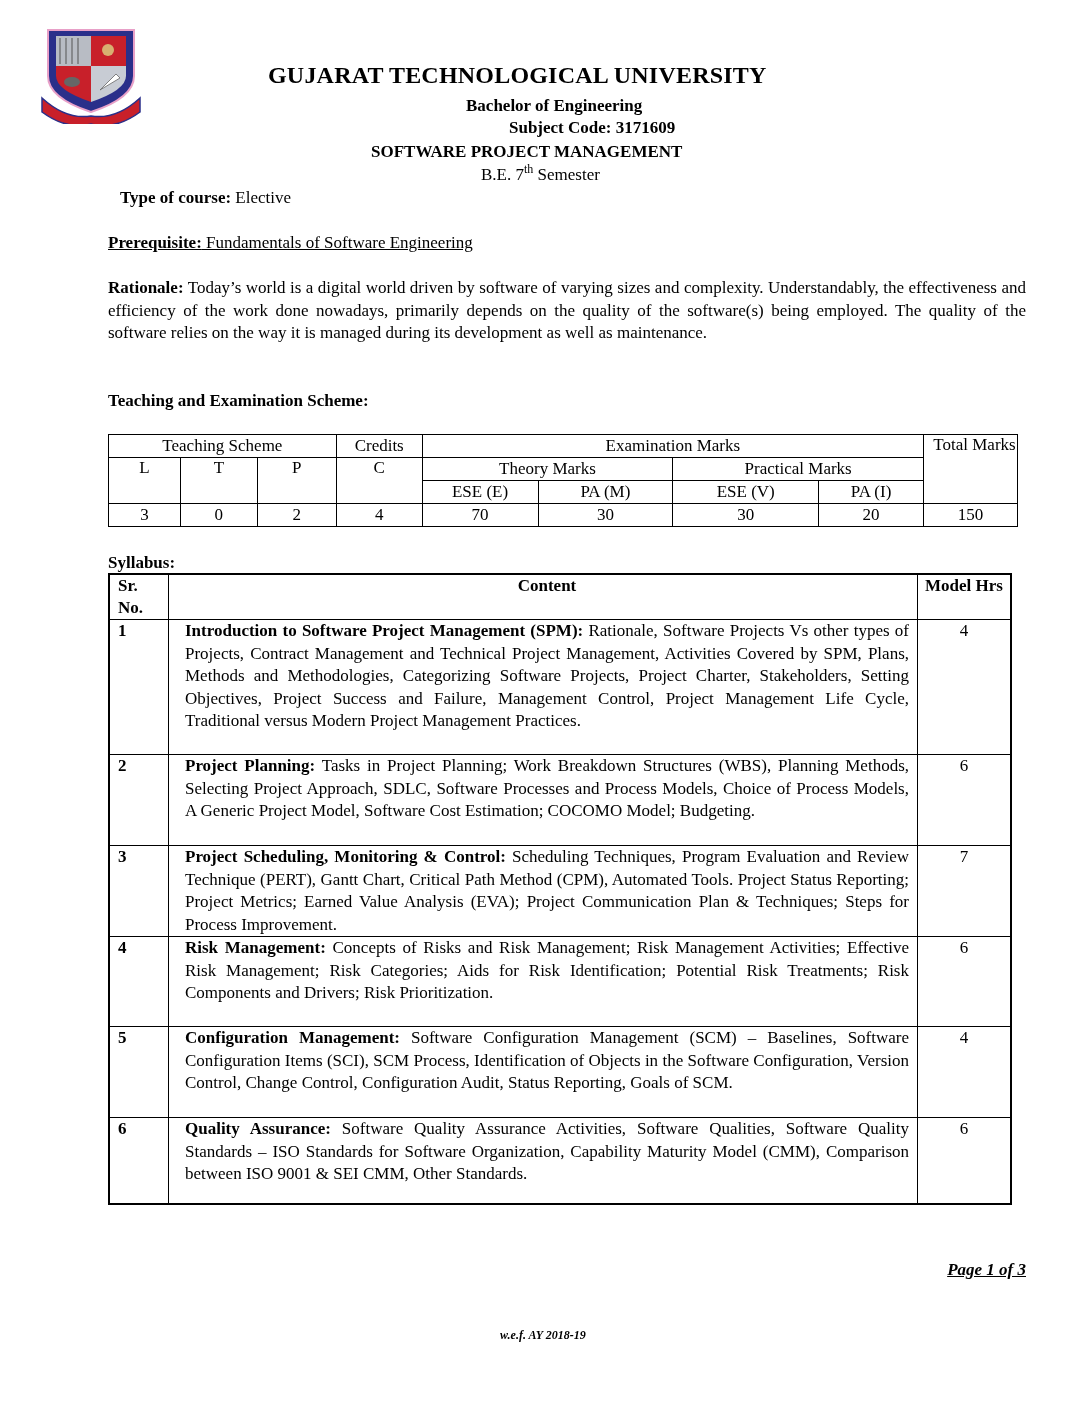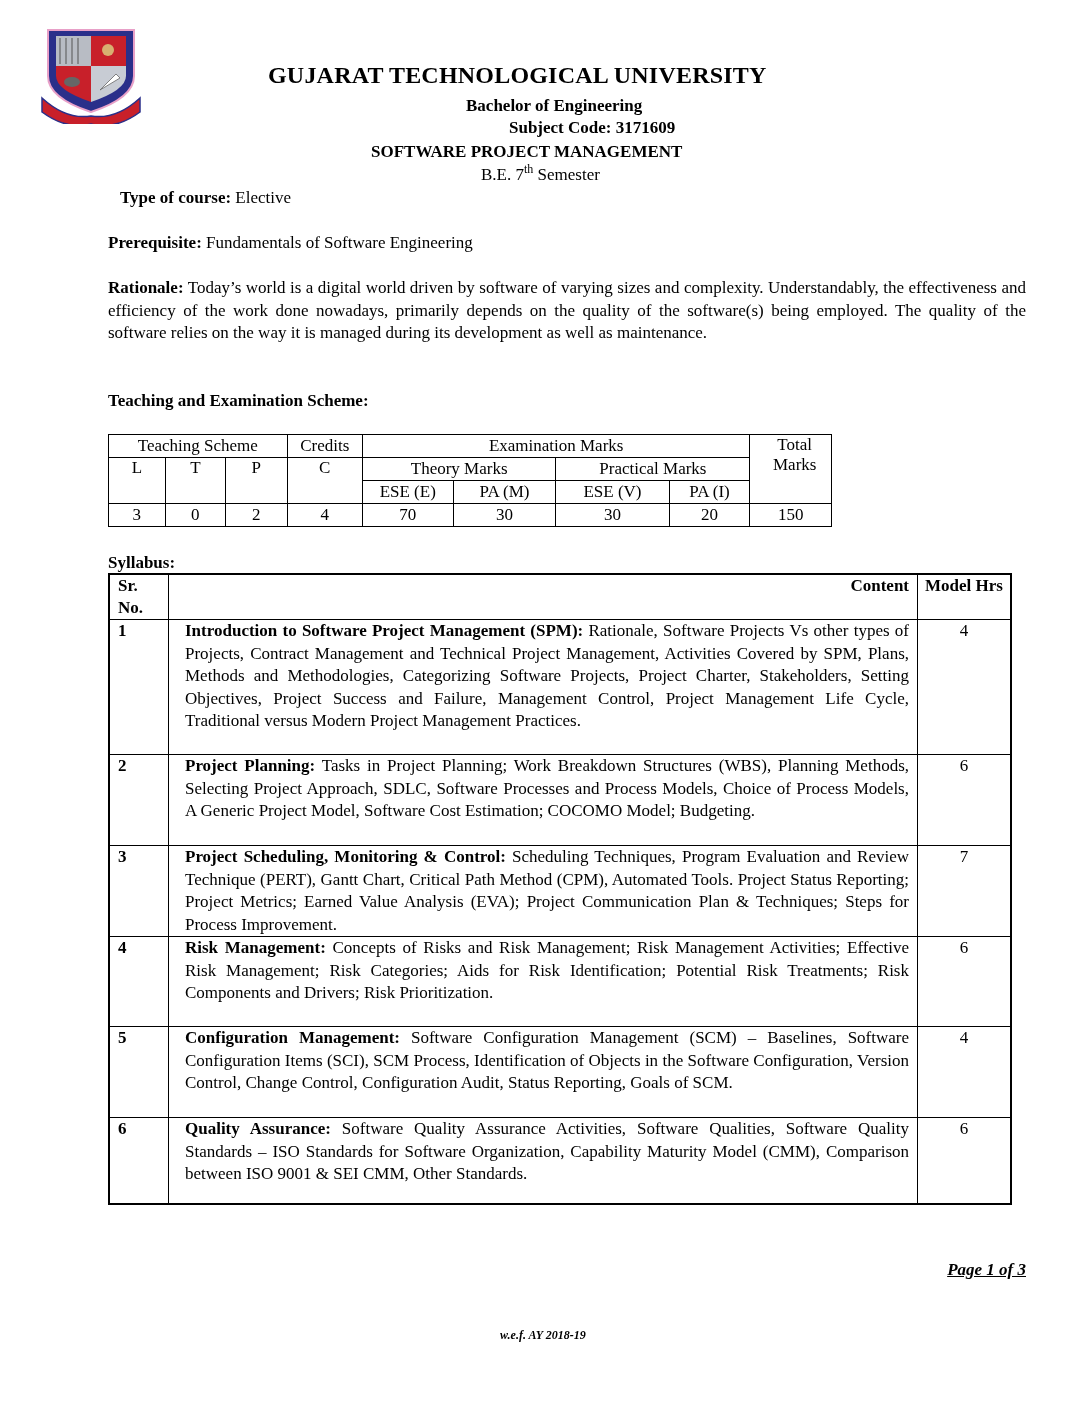--- a/index.html
+++ b/index.html
@@ -10,31 +10,31 @@
   }
   .logo { position: absolute; left: 36px; top: 24px; width: 110px; height: 100px; }
   .header { position: absolute; left: 0; top: 62px; width: 1088px; }
   .univ { position: absolute; left: 268px; top: 0; font-size: 24px; font-weight: bold; letter-spacing: 0.2px; }
   .hline { position: absolute; font-weight: bold; font-size: 17px; }
   .sem { position: absolute; font-size: 17px; }
   .sem sup { font-size: 12px; }
   .para { position: absolute; left: 108px; width: 918px; line-height: 22.5px; text-align: justify; font-size: 17px; }
   .para b { font-weight: bold; }
   table { border-collapse: collapse; }
-  .scheme { position: absolute; left: 108px; top: 434px; width: 724px; }
+  .scheme { position: absolute; left: 108px; top: 434px; width: 910px; }
   .scheme td { border: 1.5px solid #000; text-align: center; font-size: 17px; padding: 0; height: 22px; line-height: 20px; }
   .syll-title { position: absolute; left: 108px; top: 553px; font-weight: bold; font-size: 17px; }
   .syllabus { position: absolute; left: 108px; top: 573px; width: 904px; border: 2px solid #000; }
   .syllabus td { border: 1.5px solid #000; vertical-align: top; font-size: 17px; line-height: 22.5px; padding: 0 4px; }
   .syllabus th { border: 1.5px solid #000; font-size: 17px; line-height: 22px; padding: 0 4px; vertical-align: top; }
   .syllabus .sr { width: 46px; font-weight: bold; text-align: left; padding-left: 8px; }
   .syllabus .content { text-align: justify; padding-left: 16px; padding-right: 8px; }
   .syllabus .hrs { width: 84px; text-align: center; }
   .syllabus th.sr { text-align: left; }
-  .syllabus th.content { text-align: right; margin-left: 21px; }
+  .syllabus th.content { text-align: center; margin-left: 21px; }
   .page-no { position: absolute; right: 62px; top: 1260px; font-weight: bold; font-style: italic; text-decoration: underline; font-size: 17px; }
   .wef { position: absolute; left: 500px; top: 1328px; font-weight: bold; font-style: italic; font-size: 12px; }
 </style>
 </head>
 <body>
 
 <svg class="logo" viewBox="0 0 110 100">
   <path d="M12 6 L98 6 L98 52 Q98 74 55 88 Q12 74 12 52 Z" fill="#2a2f8a" stroke="#e8a0c8" stroke-width="2"></path>
   <rect x="20" y="12" width="35" height="30" fill="#b8bcc4"></rect>
   <rect x="55" y="12" width="35" height="30" fill="#c8202a"></rect>
@@ -52,21 +52,21 @@
 
 <div class="header">
   <div class="univ">GUJARAT TECHNOLOGICAL UNIVERSITY</div>
   <div class="hline" style="left:466px; top:34px;">Bachelor of Engineering</div>
   <div class="hline" style="left:477px; top:56px;margin-left:32px;">Subject Code: 3171609</div>
   <div class="hline" style="left:371px; top:80px;">SOFTWARE PROJECT MANAGEMENT</div>
   <div class="sem" style="left:481px; top:100px;"><span>B.E. 7</span><sup>th</sup><span> Semester</span></div>
 </div>
 
 <div class="para" style="top:187px;margin-left:12px;"><b>Type of course:</b><span> Elective</span></div>
-<div class="para" style="top:232px;"><b>Prerequisite:</b><span> Fundamentals of Software Engineering</span></div>
+<div class="para" style="top:232px;text-decoration:underline;"><b>Prerequisite:</b><span> Fundamentals of Software Engineering</span></div>
 <div class="para" style="top:277px;"><b>Rationale:</b><span> Today’s world is a digital world driven by software of varying sizes and complexity. Understandably, the effectiveness and efficiency of the work done nowadays, primarily depends on the quality of the software(s) being employed. The quality of the software relies on the way it is managed during its development as well as maintenance.</span></div>
 <div class="para" style="top:390px; font-weight:bold;">Teaching and Examination Scheme:</div>
 
 <table class="scheme">
   <colgroup>
     <col style="width:72px">
       <col style="width:77px">
       <col style="width:79px">
       <col style="width:86px">
     <col style="width:116px">

